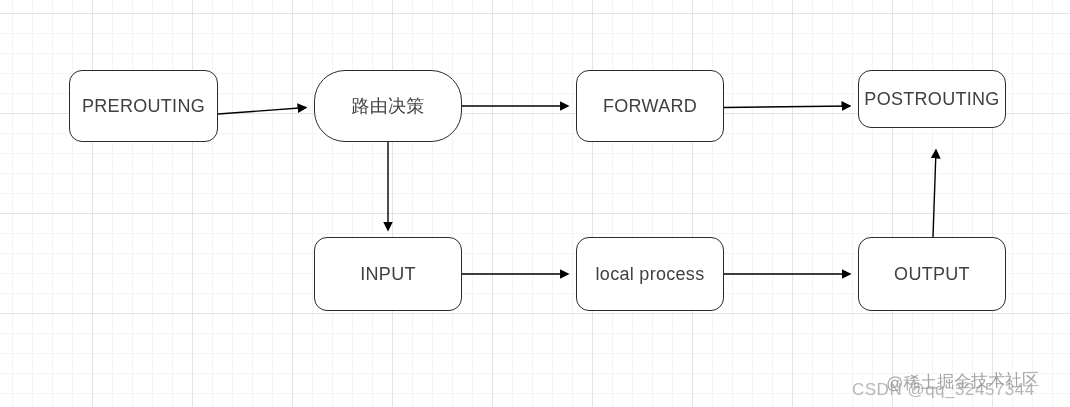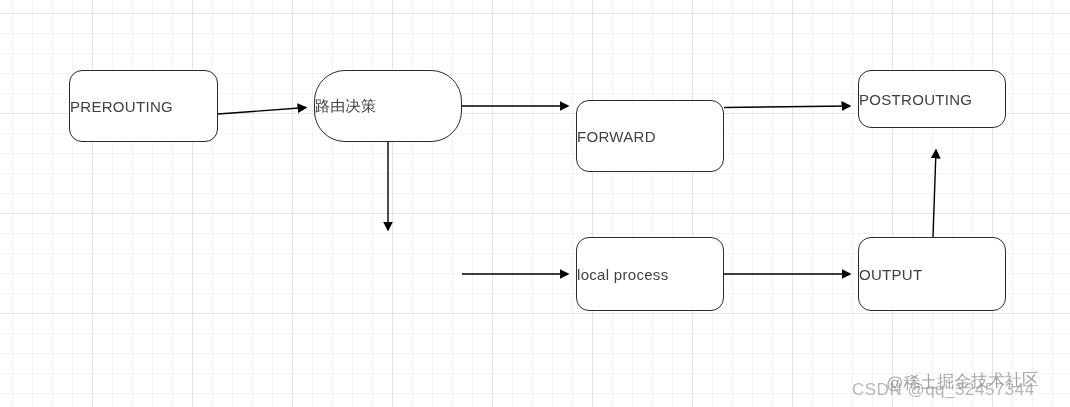--- a/index.html
+++ b/index.html
@@ -27,27 +27,28 @@
     pointer-events: none;
   }
   .node {
     position: absolute;
     box-sizing: border-box;
     background: #ffffff;
     border: 1.6px solid #2b2b2b;
     border-radius: 13px;
     display: flex;
     align-items: center;
-    font-size: 15px;
+    justify-content: center;
+    font-size: 18px;
     color: #404040;
     letter-spacing: 0.3px;
   }
   #node-prerouting   { left:  69px; top:  70px; width: 149px; height: 72px; }
   #node-routing      { left: 314px; top:  70px; width: 148px; height: 72px; border-radius: 31px; }
-  #node-forward      { left: 576px; top:  70px; width: 148px; height: 72px; margin-top: 30px; }
+  #node-forward      { left: 576px; top:  70px; width: 148px; height: 72px; }
   #node-postrouting  { left: 858px; top:  70px; width: 148px; height: 58px; }
   #node-input        { left: 314px; top: 237px; width: 148px; height: 74px; }
   #node-localprocess { left: 576px; top: 237px; width: 148px; height: 74px; }
   #node-output       { left: 858px; top: 237px; width: 148px; height: 74px; }
   .watermark {
     position: absolute;
     white-space: nowrap;
     font-size: 17px;
     user-select: none;
     pointer-events: none;
@@ -95,20 +96,23 @@
   </div>
 
   <div id="node-forward" class="node">
     <span>FORWARD</span>
   </div>
 
   <div id="node-postrouting" class="node">
     <span>POSTROUTING</span>
   </div>
 
+  <div id="node-input" class="node">
+    <span>INPUT</span>
+  </div>
 
   <div id="node-localprocess" class="node">
     <span>local process</span>
   </div>
 
   <div id="node-output" class="node">
     <span>OUTPUT</span>
   </div>
 
   <span class="watermark csdn">CSDN @qq_32457344</span>

